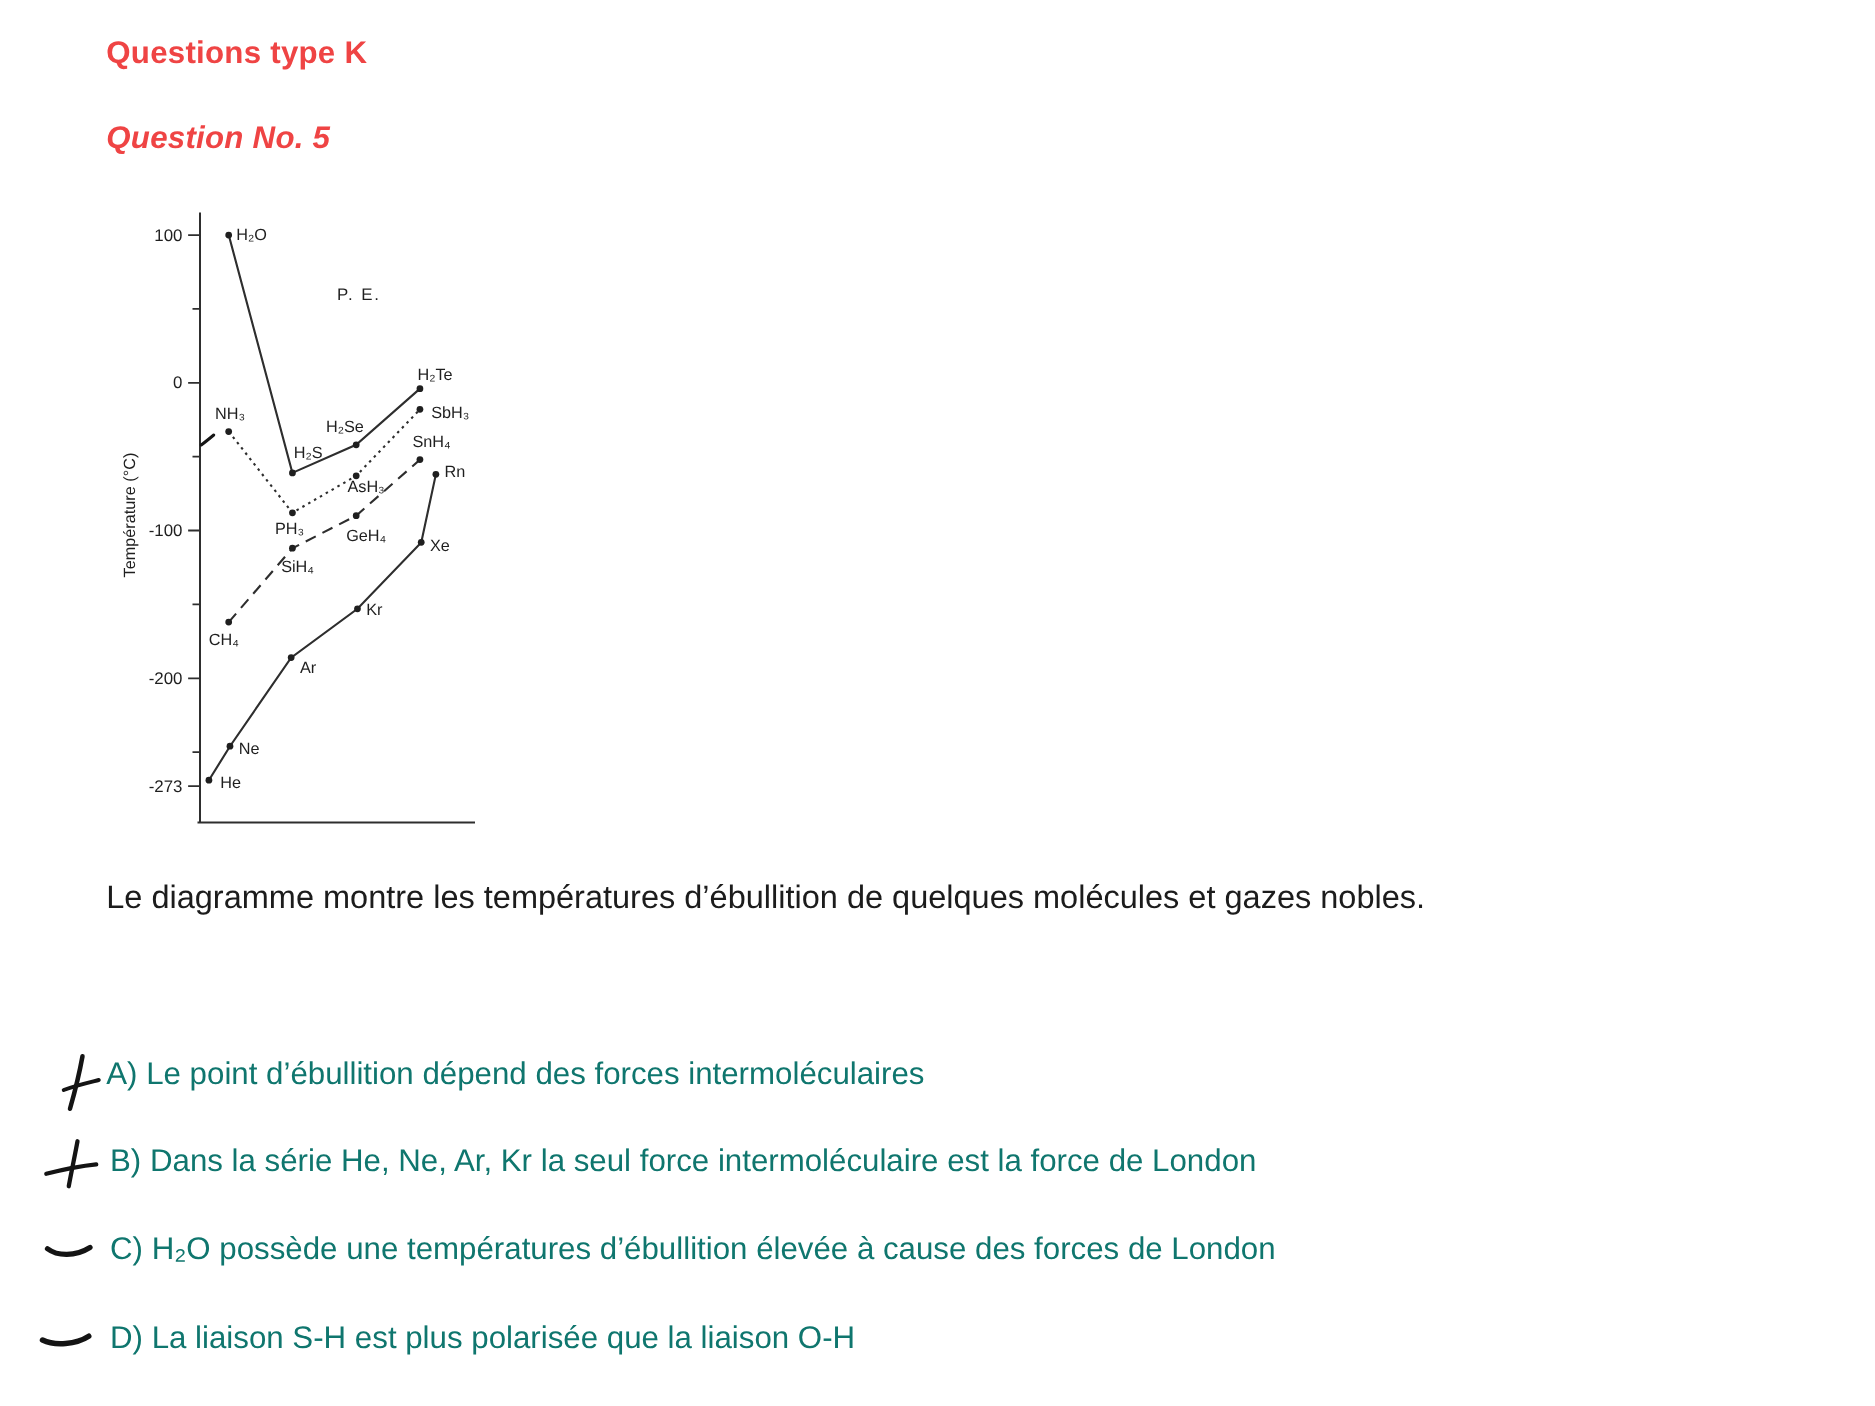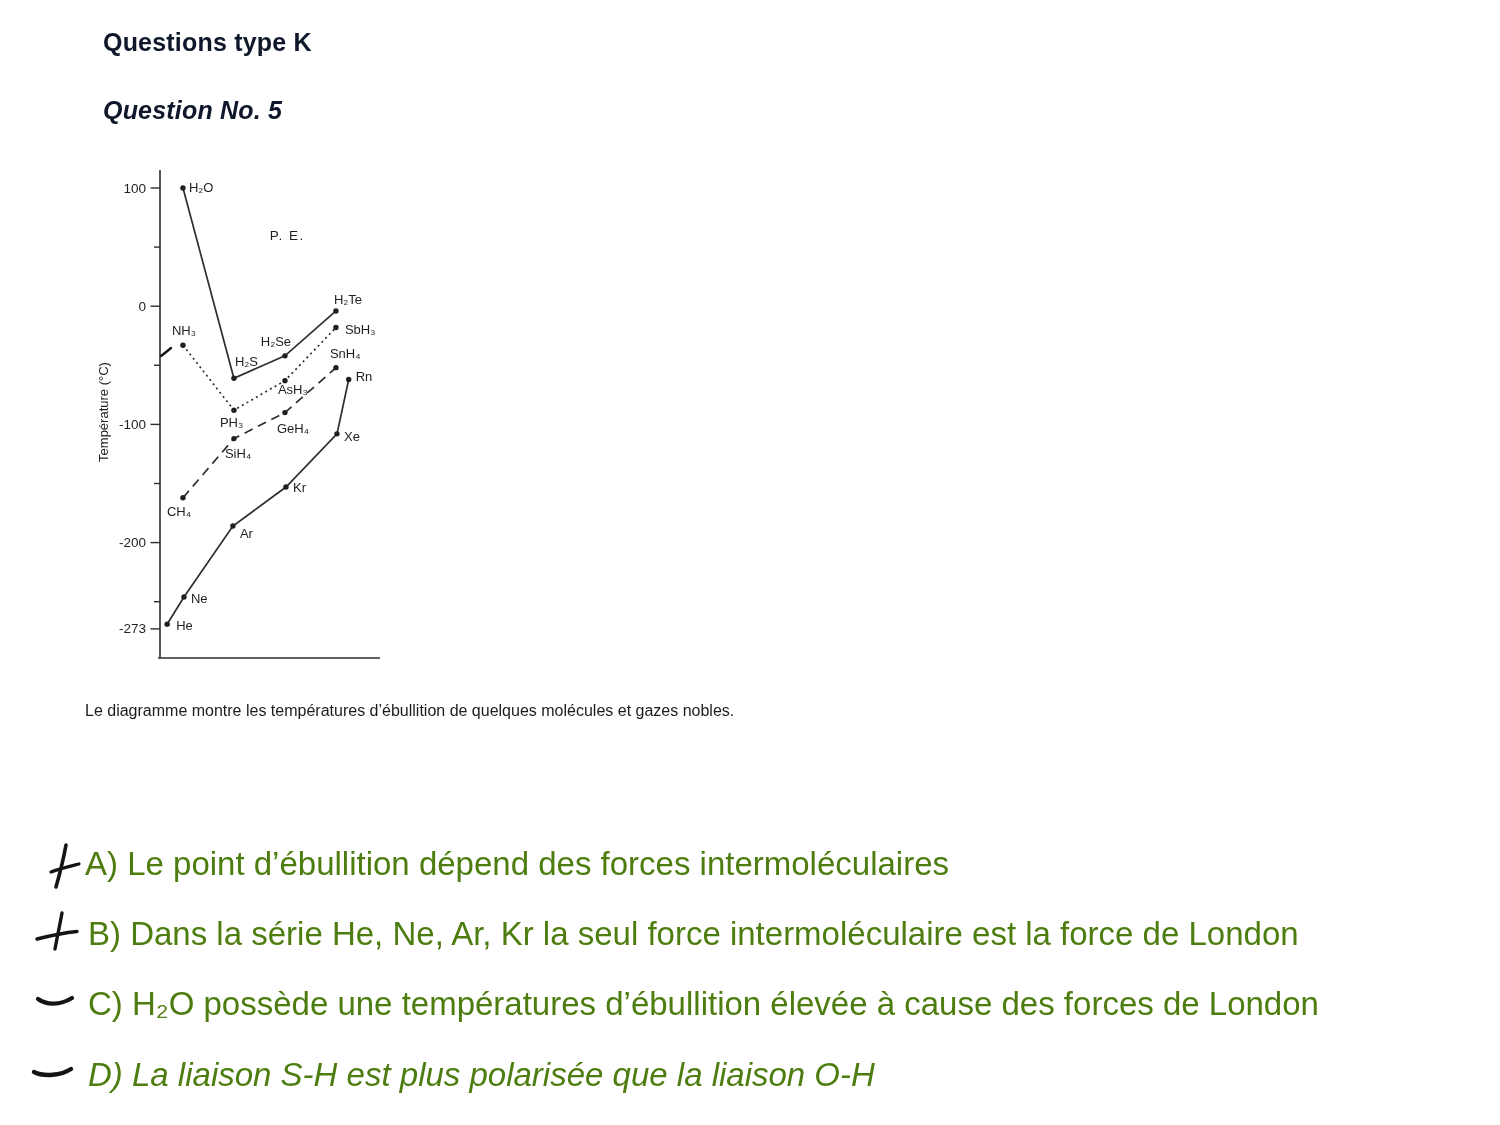--- a/index.html
+++ b/index.html
@@ -6,29 +6,29 @@
   .page{
     position:relative;
     width:1500px;height:1125px;
     background:#ffffff;
     font-family:"Liberation Sans","DejaVu Sans",sans-serif;
     color:#1c1c1c;
     overflow:hidden;
   }
   .abs{position:absolute;}
   .heading{
-    font-size:25px;font-weight:700;color:#0f172a;
-    letter-spacing:.2px;white-space:nowrap;margin-left:18px;
+    font-size:25px;font-weight:700;color:#ef4444;
+    letter-spacing:.2px;white-space:nowrap;
   }
   .caption{
-    font-size:16px;color:#1c1c1c;white-space:nowrap;
+    font-size:26px;color:#1c1c1c;white-space:nowrap;
   }
   .option-row{position:absolute;white-space:nowrap;}
   .option-text{
-    font-size:33px;color:#4d7c0f;
+    font-size:25px;color:#0f766e;
   }
   .mark-svg{position:absolute;overflow:visible;}
   .mark-svg path{
     fill:none;stroke:#141414;stroke-linecap:round;stroke-linejoin:round;
   }
   
   #chart{position:absolute;left:95px;top:160px;}
   #chart .ax{stroke:#2e2e2e;stroke-width:1.6;}
   #chart .tick{stroke:#2e2e2e;stroke-width:1.4;}
   #chart .series{fill:none;stroke:#2e2e2e;stroke-width:1.7;}
@@ -132,17 +132,17 @@
   <svg class="mark-svg" style="left:35px;top:992px;" width="40" height="18" viewBox="0 0 40 18">
     <path d="M3,7 C11,13 25,13.5 37,6" stroke-width="4.2"></path>
   </svg>
   <div class="option-row" style="left:88px;top:985px;">
     <span class="option-text">C) H₂O possède une températures d’ébullition élevée à cause des forces de London</span>
   </div>
 
   <svg class="mark-svg" style="left:31px;top:1063px;" width="43" height="17" viewBox="0 0 43 17">
     <path d="M3,9 C13,14 30,12.5 40,6" stroke-width="4.4"></path>
   </svg>
-  <div class="option-row" style="left:88px;top:1056px;font-style:italic;">
+  <div class="option-row" style="left:88px;top:1056px;">
     <span class="option-text">D) La liaison S-H est plus polarisée que la liaison O-H</span>
   </div>
 
 </div>
 
 </body></html>

